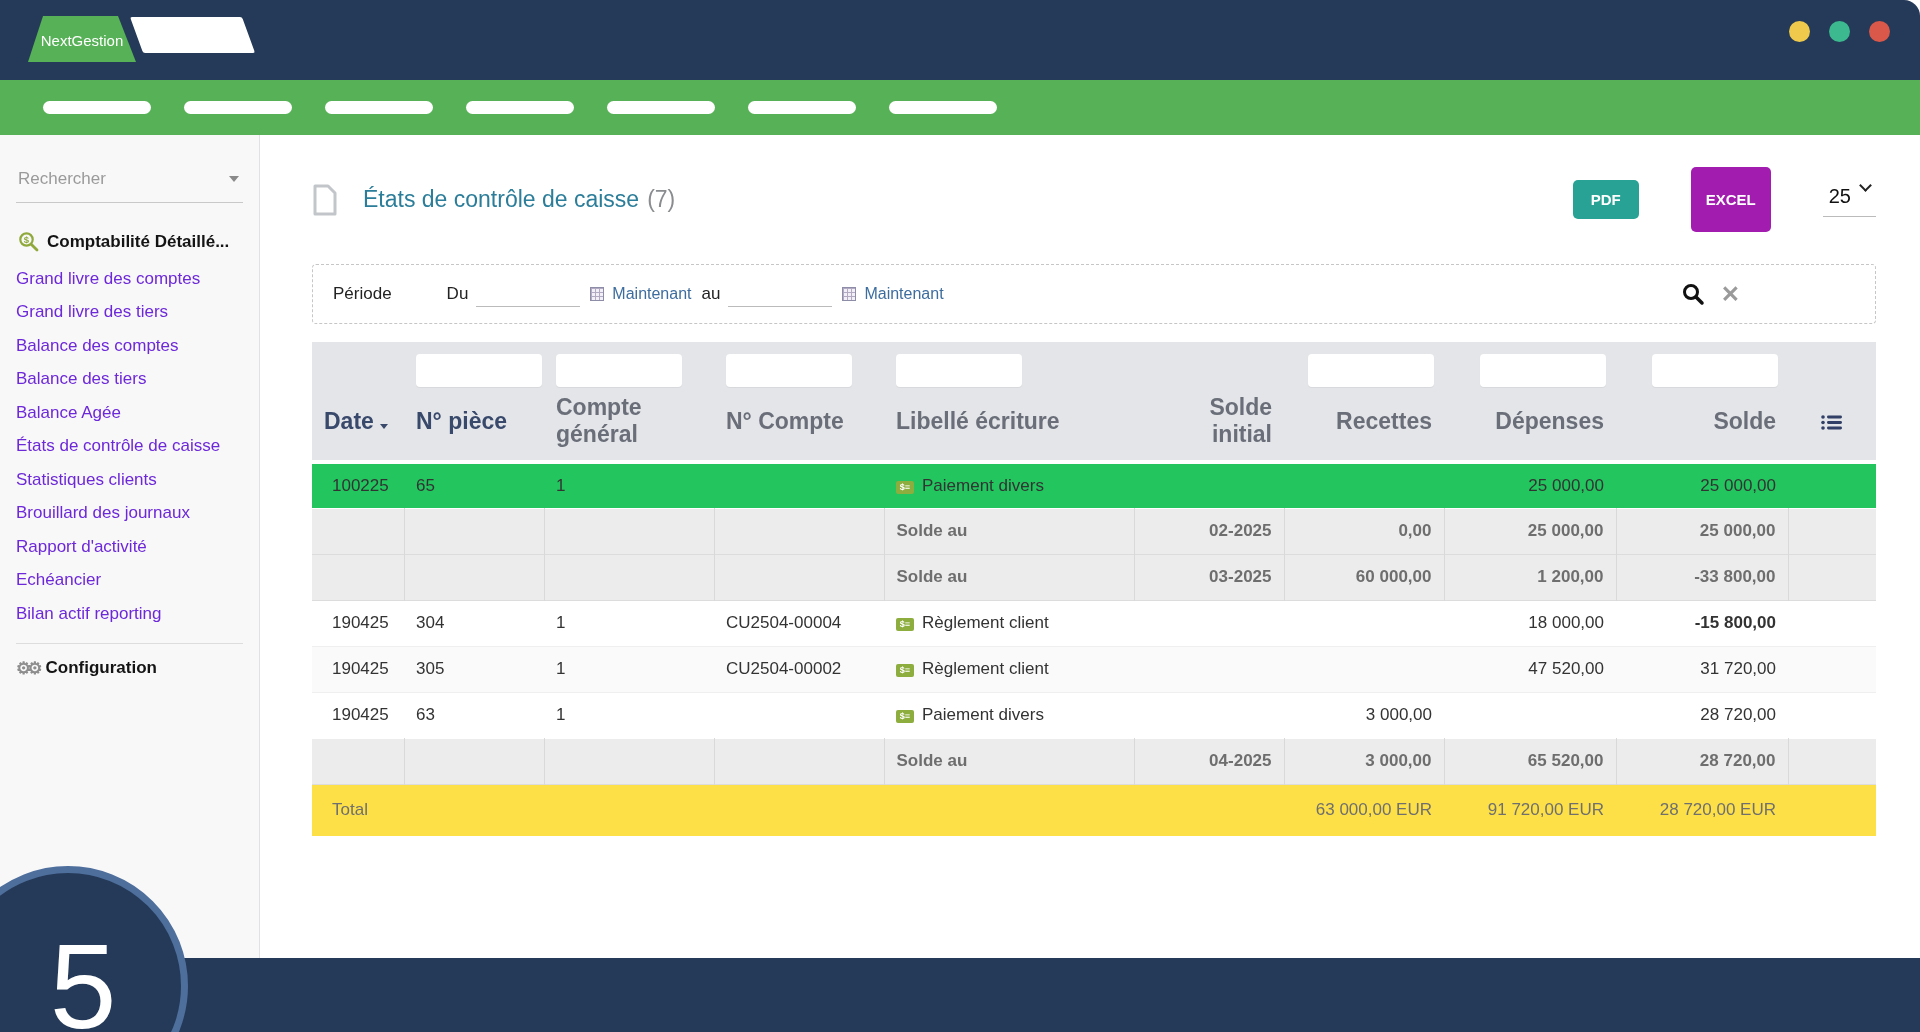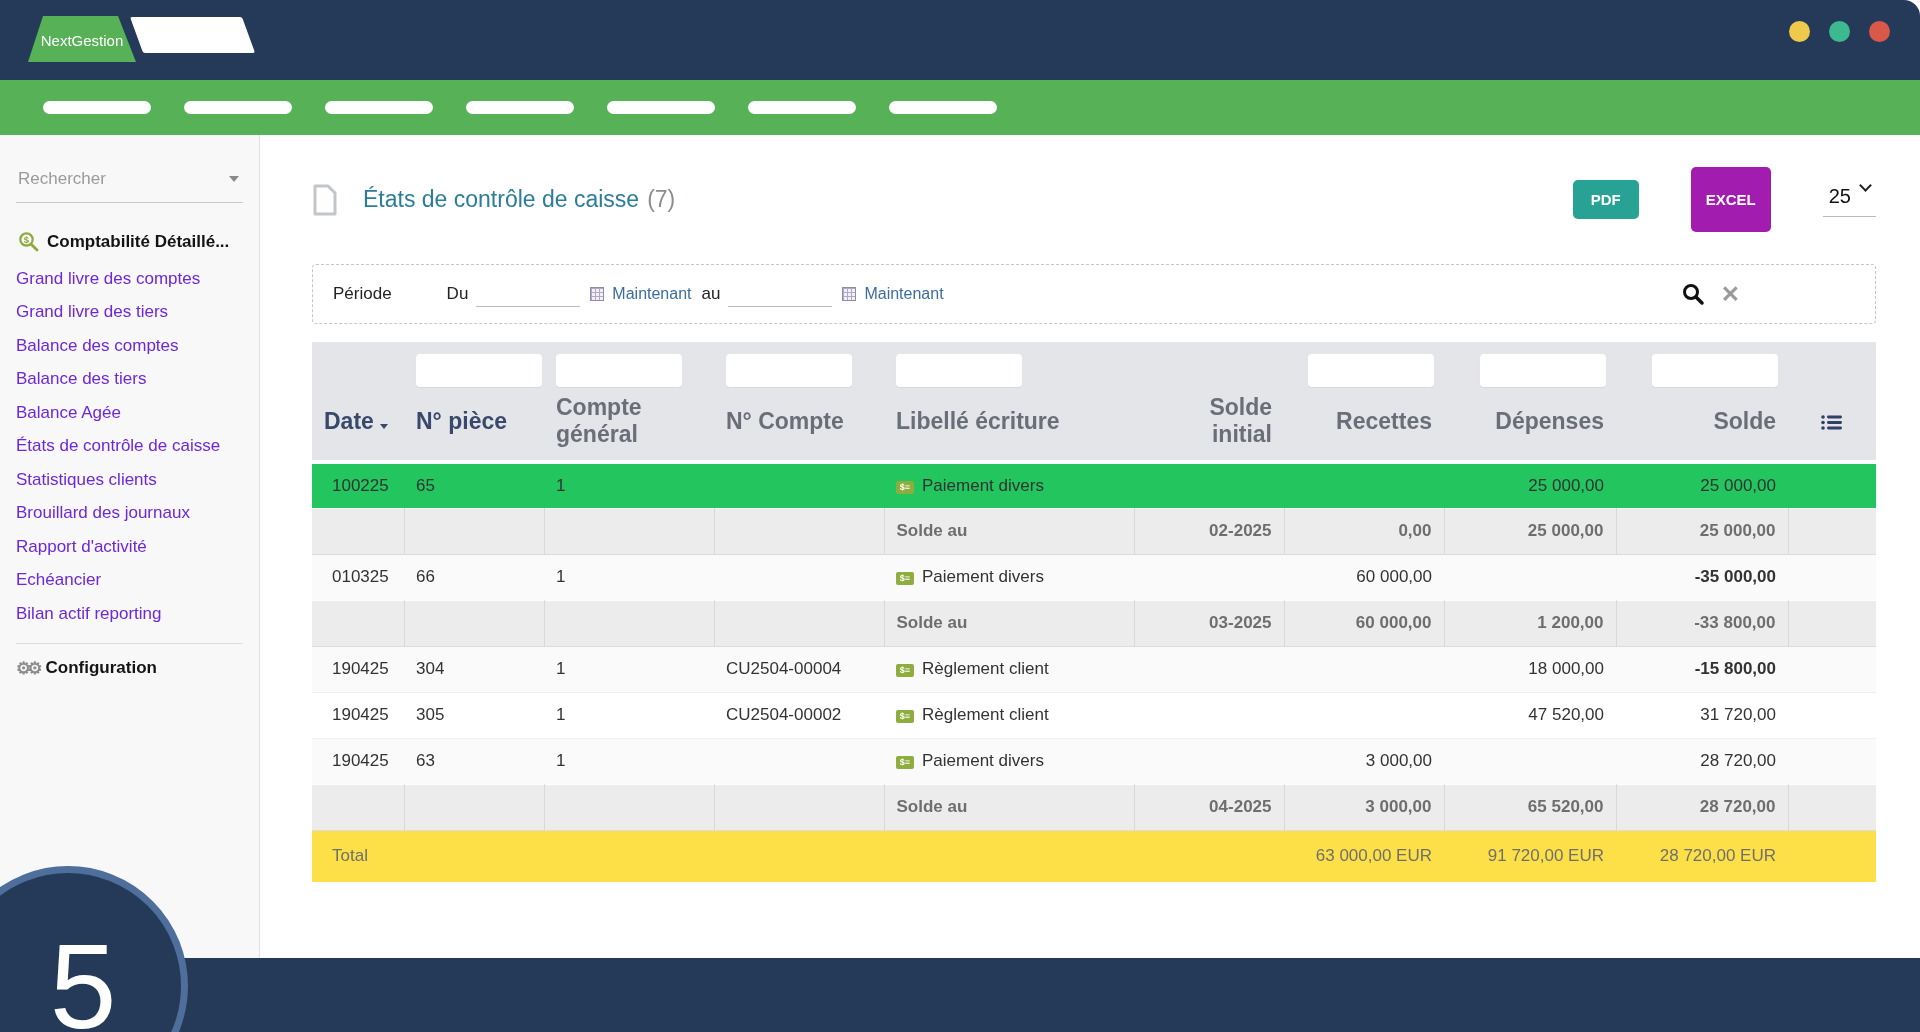--- a/index.html
+++ b/index.html
@@ -289,32 +289,20 @@
             <td class="c-piece"></td>
             <td class="c-cg"></td>
             <td class="c-nc"></td>
             <td class="c-lib">Solde au</td>
             <td class="c-si">02-2025</td>
             <td class="c-rec">0,00</td>
             <td class="c-dep">25 000,00</td>
             <td class="c-solde">25 000,00</td>
             <td class="c-cols"></td>
           </tr>
-          <tr class="row-entry">
-            <td class="c-date">010325</td>
-            <td class="c-piece">66</td>
-            <td class="c-cg">1</td>
-            <td class="c-nc"></td>
-            <td class="c-lib"><span class="money-icon">$≡</span>Paiement divers</td>
-            <td class="c-si"></td>
-            <td class="c-rec teal">60 000,00</td>
-            <td class="c-dep"></td>
-            <td class="c-solde red">-35 000,00</td>
-            <td class="c-cols"></td>
-          </tr>
           <tr class="row-sum">
             <td class="c-date"></td>
             <td class="c-piece"></td>
             <td class="c-cg"></td>
             <td class="c-nc"></td>
             <td class="c-lib">Solde au</td>
             <td class="c-si">03-2025</td>
             <td class="c-rec">60 000,00</td>
             <td class="c-dep">1 200,00</td>
             <td class="c-solde red">-33 800,00</td>

